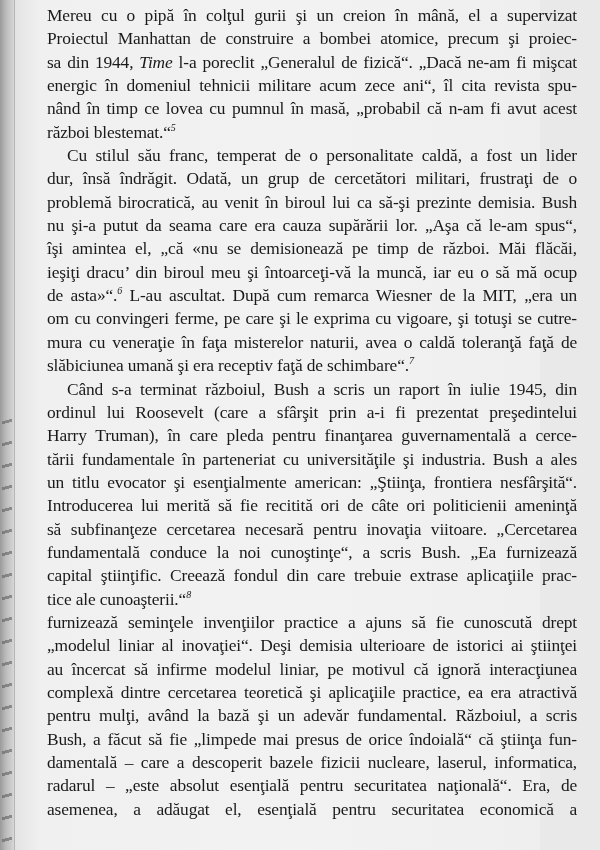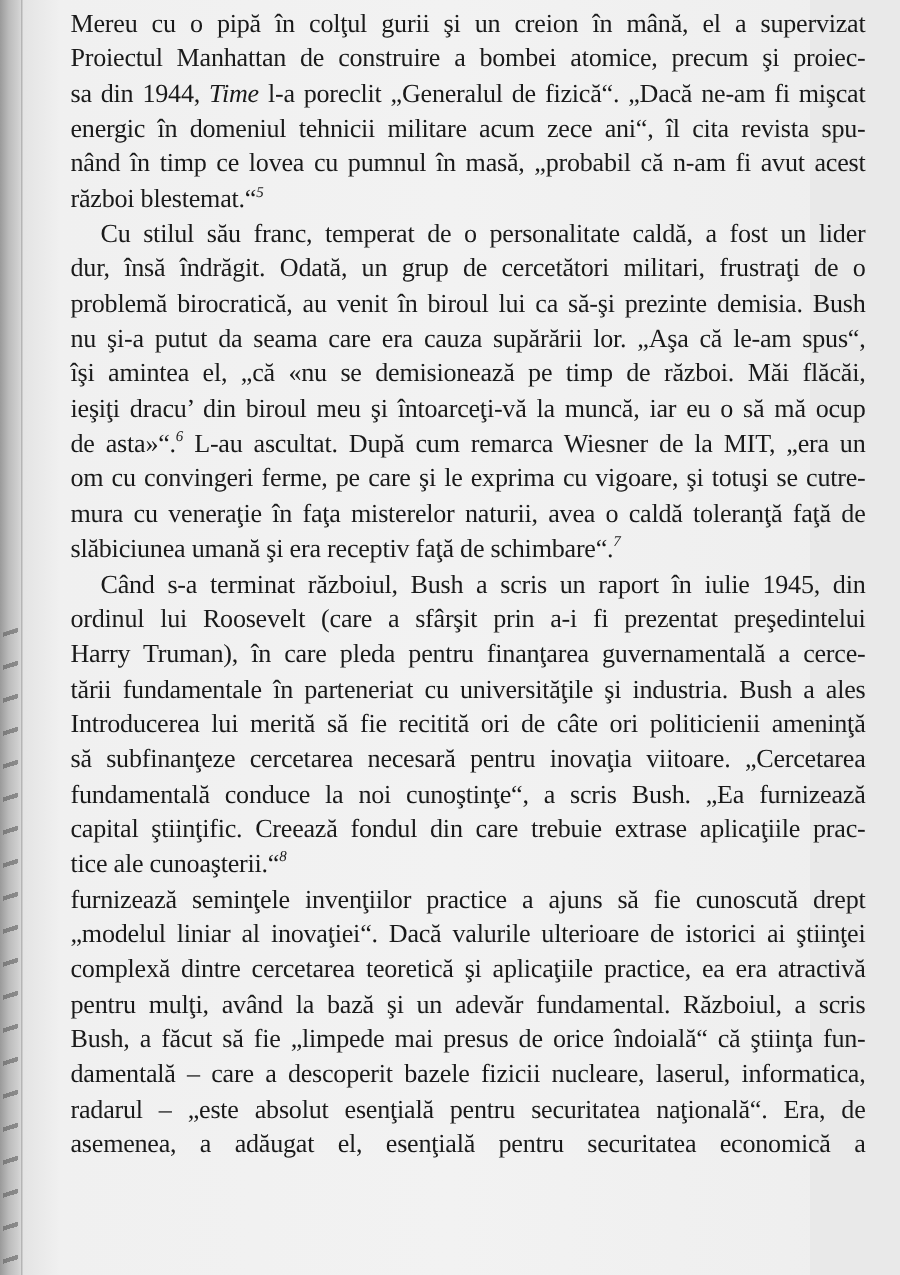--- a/index.html
+++ b/index.html
@@ -103,30 +103,32 @@
       <span class="line">om cu convingeri ferme, pe care şi le exprima cu vigoare, şi totuşi se cutre-</span>
       <span class="line">mura cu veneraţie în faţa misterelor naturii, avea o caldă toleranţă faţă de</span>
       <span class="line last"><span>slăbiciunea umană şi era receptiv faţă de schimbare“.</span><sup class="note">7</sup></span>
     </div>
 
     <div>
       <span class="line indent">Când s-a terminat războiul, Bush a scris un raport în iulie 1945, din</span>
       <span class="line">ordinul lui Roosevelt (care a sfârşit prin a-i fi prezentat preşedintelui</span>
       <span class="line">Harry Truman), în care pleda pentru finanţarea guvernamentală a cerce-</span>
       <span class="line">tării fundamentale în parteneriat cu universităţile şi industria. Bush a ales</span>
+      <span class="line">un titlu evocator şi esenţialmente american: „Ştiinţa, frontiera nesfârşită“.</span>
       <span class="line">Introducerea lui merită să fie recitită ori de câte ori politicienii ameninţă</span>
       <span class="line">să subfinanţeze cercetarea necesară pentru inovaţia viitoare. „Cercetarea</span>
       <span class="line">fundamentală conduce la noi cunoştinţe“, a scris Bush. „Ea furnizează</span>
       <span class="line">capital ştiinţific. Creează fondul din care trebuie extrase aplicaţiile prac-</span>
       <span class="line last"><span>tice ale cunoaşterii.“</span><sup class="note">8</sup></span>
     </div>
 
     <div>
       <span class="line">furnizează seminţele invenţiilor practice a ajuns să fie cunoscută drept</span>
-      <span class="line">„modelul liniar al inovaţiei“. Dacă valurile ulterioare de istorici ai ştiinţei</span>
+      <span class="line">„modelul liniar al inovaţiei“. Deşi demisia ulterioare de istorici ai ştiinţei</span>
+      <span class="line">au încercat să infirme modelul liniar, pe motivul că ignoră interacţiunea</span>
       <span class="line">complexă dintre cercetarea teoretică şi aplicaţiile practice, ea era atractivă</span>
       <span class="line">pentru mulţi, având la bază şi un adevăr fundamental. Războiul, a scris</span>
       <span class="line">Bush, a făcut să fie „limpede mai presus de orice îndoială“ că ştiinţa fun-</span>
       <span class="line">damentală – care a descoperit bazele fizicii nucleare, laserul, informatica,</span>
       <span class="line">radarul – „este absolut esenţială pentru securitatea naţională“. Era, de</span>
       <span class="line">asemenea, a adăugat el, esenţială pentru securitatea economică a</span>
 
     </div>
 
   </div>

